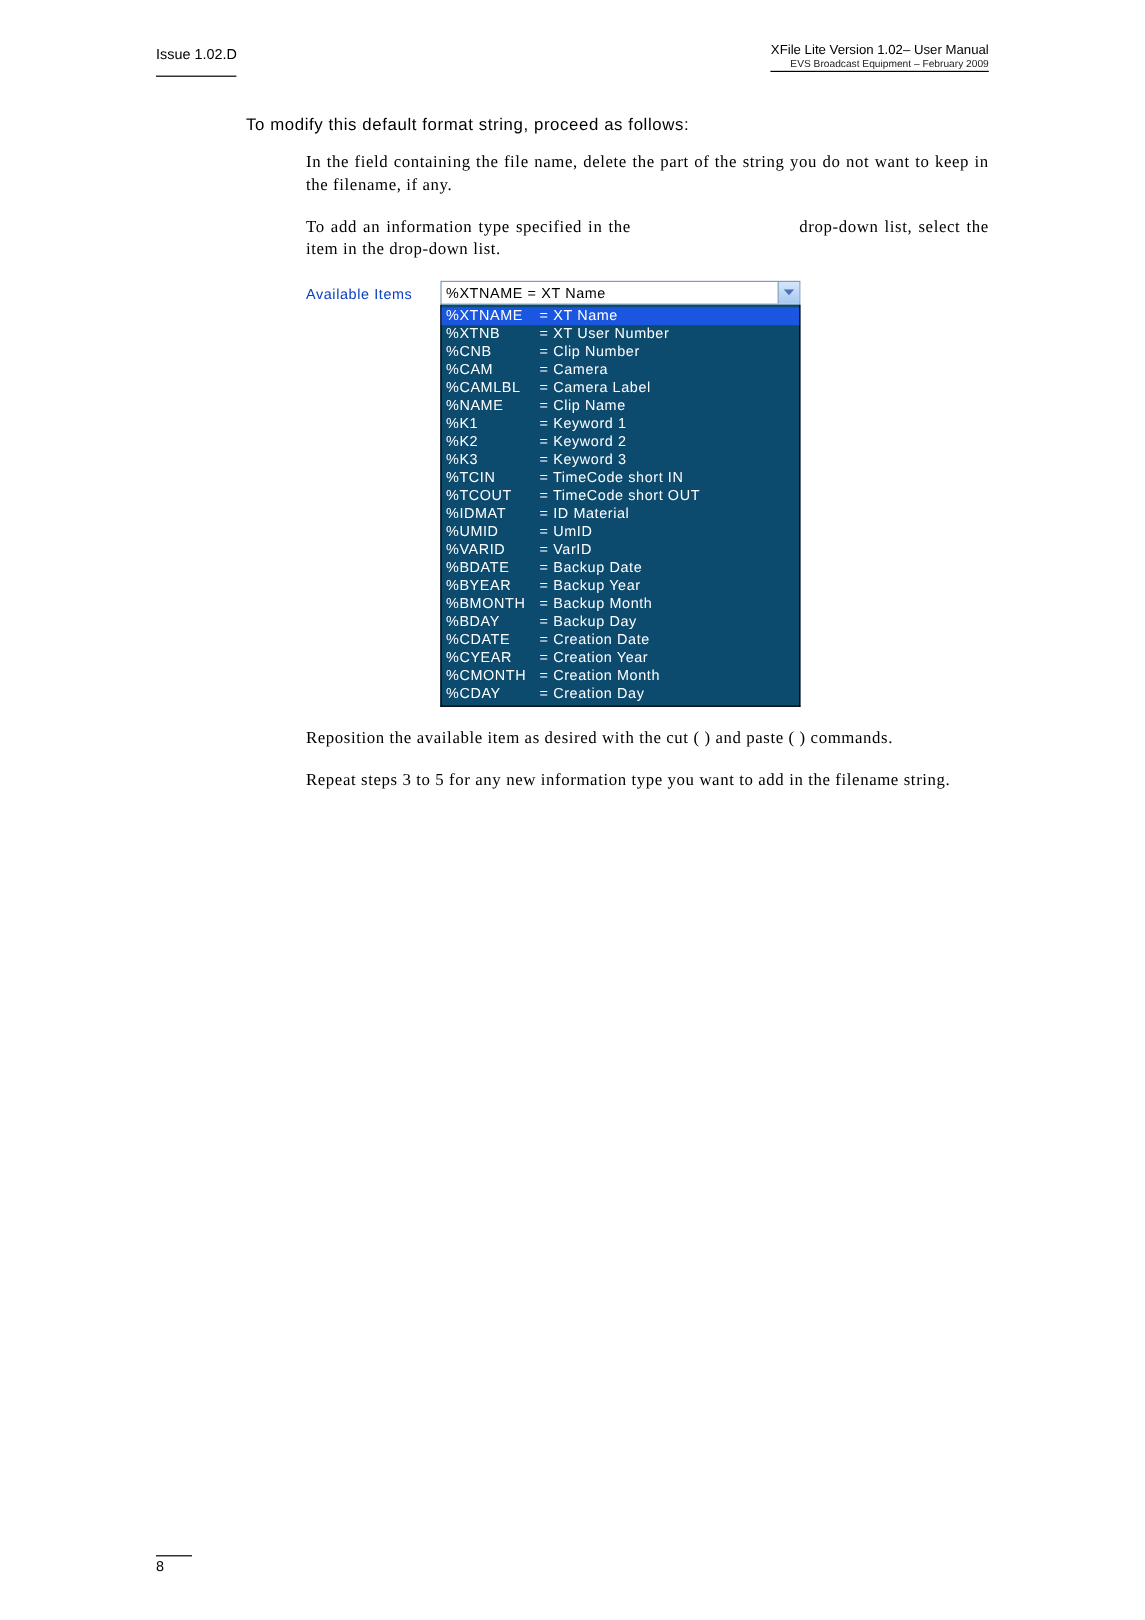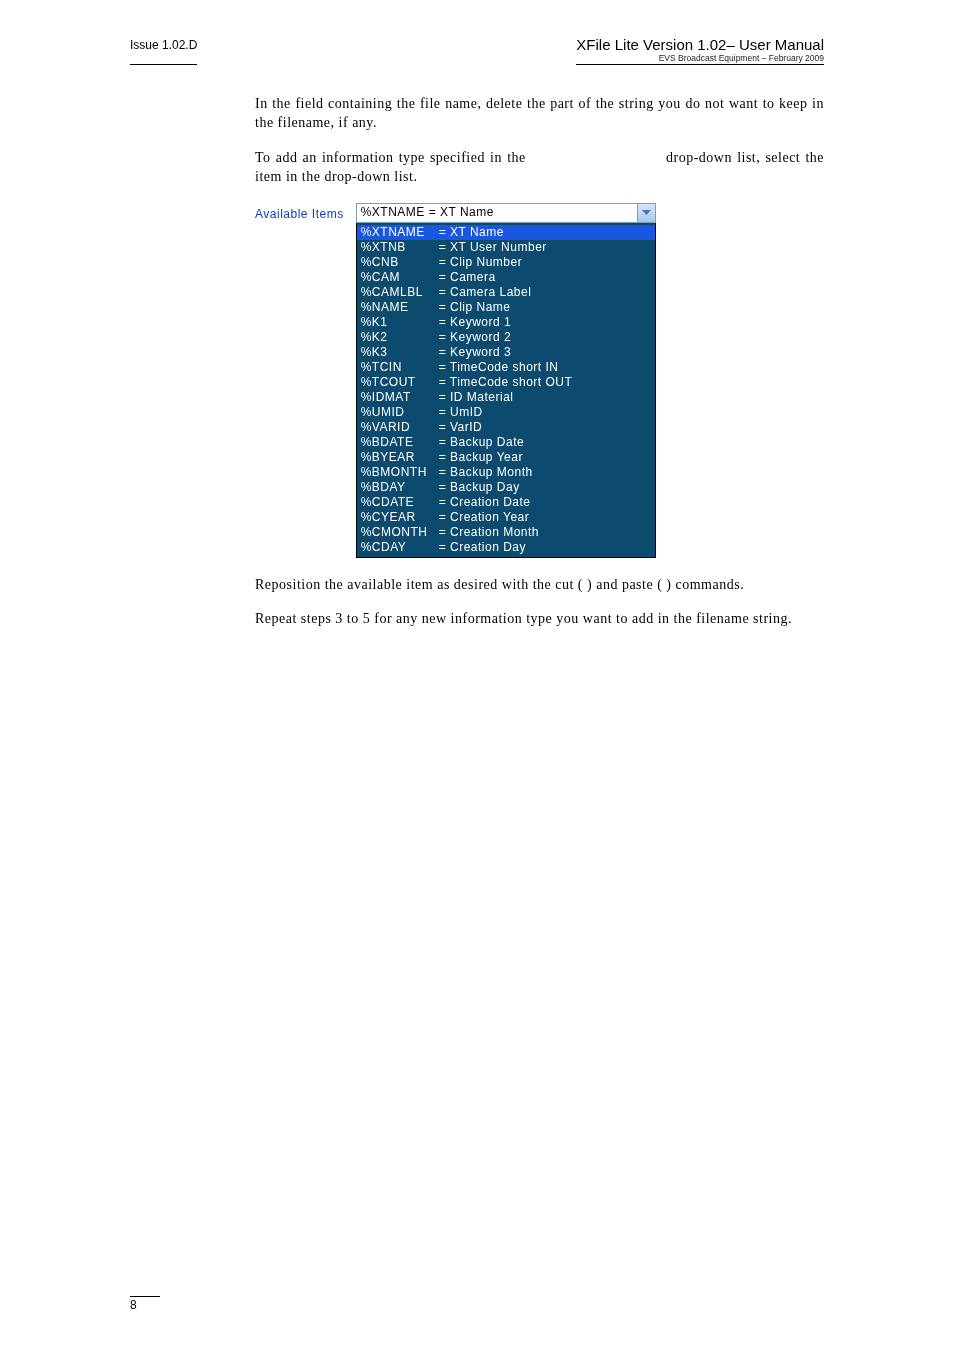--- a/index.html
+++ b/index.html
@@ -21,21 +21,21 @@
   .header-left {
     font-family: Arial, sans-serif;
     border-bottom: 1px solid #000;
     padding-bottom: 11px;
     margin-top: 2px;
   }
   .header-right {
     text-align: right;
   }
   .header-right .title {
-    font-size: 15px;
+    font-size: 11px;
     border-top: none;
   }
   .header-right .sub {
     font-size: 8.5px;
     color: #222;
   }
   .header-right-block {
     border-bottom: 1px solid #000;
     padding-bottom: 1px;
     display: inline-block;
@@ -51,21 +51,21 @@
   }
   .para {
     margin: 0 0 16px 50px;
     text-align: justify;
     font-family: Liberation Serif, serif;
   }
   .dropdown-block {
     margin-left: 50px;
     display: flex;
     align-items: flex-start;
-    gap: 10px;
+    gap: 21px;
   }
   .label-avail {
     color: #0a3fbf;
     font-family: Tahoma, sans-serif;
     font-size: 12px;
     padding-top: 3px;
     padding-right: 2px;
   }
   .combo-wrap {
     width: 300px;
@@ -139,20 +139,21 @@
   <div class="header-left">Issue 1.02.D</div>
   <div class="header-right">
     <div class="header-right-block">
       <div class="title">XFile Lite Version 1.02– User Manual</div>
       <div class="sub">EVS Broadcast Equipment – February 2009</div>
     </div>
   </div>
 </div>
 
 <div class="content">
+  <div class="intro">To modify this default format string, proceed as follows:</div>
 
   <div class="para">In the field containing the file name, delete the part of the string you do not want to keep in the filename, if any.</div>
   <div class="para">
     <span>To add an information type specified in the </span>
     <span style="display:inline-block;width:130px"></span>
     <span> drop-down list, select the item in the drop-down list.</span>
   </div>
 
   <div class="dropdown-block">
     <div class="label-avail">Available Items</div>

